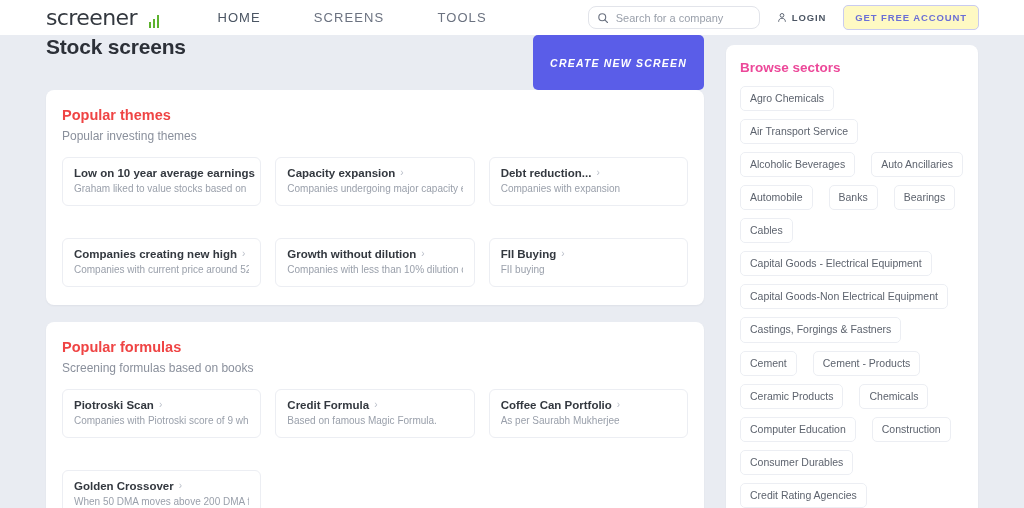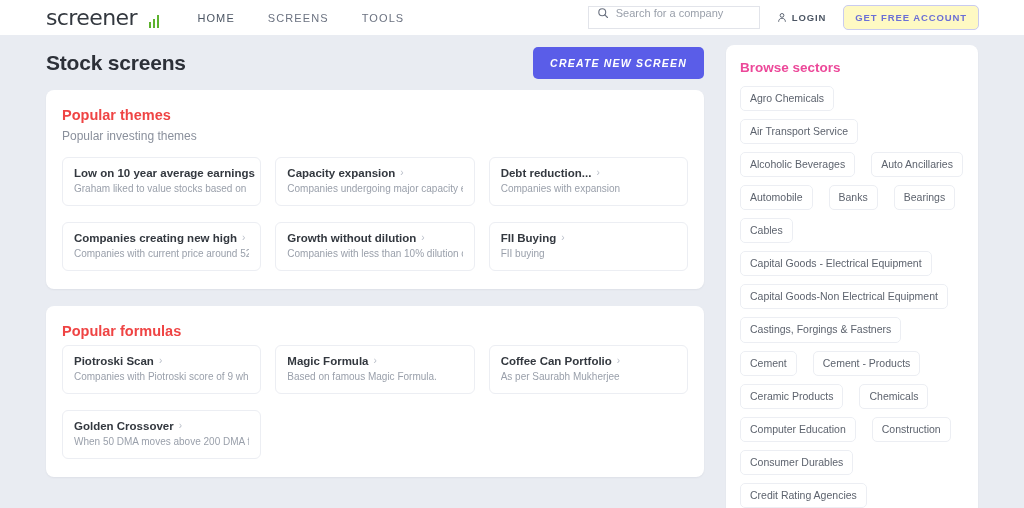--- a/index.html
+++ b/index.html
@@ -47,42 +47,43 @@
     height: 13px;
     padding-bottom: 1px;
   }
   .brand-bars i { display:block; width: 2.5px; background: #5db32e; }
   .brand-bars i:nth-child(1) { height: 6px; }
   .brand-bars i:nth-child(2) { height: 9px; }
   .brand-bars i:nth-child(3) { height: 13px; }
 
   .nav-links { display: flex; align-items: center; gap: 33px; }
   .nav-link {
-    font-size: 11px;
+    font-size: 13px;
     letter-spacing: 1.1px;
     color: #6b7280;
     text-transform: uppercase;
     text-decoration: none;
     cursor: pointer;
+    margin-left: 20px;
   }
   .nav-link.active { color: #4b5563; }
 
   .nav-right {
     margin-left: auto;
     display: flex;
     align-items: center;
     gap: 8px;
   }
   .search-box {
     width: 172px;
     height: 23px;
     border: 1px solid #e2e4ea;
-    border-radius: 0;
-    display: flex;
-    align-items: flex-start;
+    border-radius: 8px;
+    display: flex;
+    align-items: center;
     padding: 0 8px;
     gap: 7px;
     background: #fff;
   }
   .search-box input {
     border: 0;
     outline: 0;
     font-size: 11px;
     color: #9aa0ab;
     font-family: "Liberation Sans", sans-serif;
@@ -125,21 +126,20 @@
     display: flex;
     padding: 0 46px;
     gap: 22px;
     height: calc(508px - 35px);
   }
   .col-main { width: 658px; flex: none; }
   .col-side { width: 252px; flex: none; }
 
   .page-head {
     display: flex;
-    align-items: center;
     height: 55px;
     gap: 41px;
   }
   .page-title {
     font-size: 21px;
     font-weight: bold;
     color: #2c3038;
     letter-spacing: -0.2px;
   }
   .btn-create {
@@ -172,21 +172,21 @@
     margin-bottom: 6px;
   }
   .card-sub {
     font-size: 12px;
     color: #8a909c;
     margin-bottom: 14px;
   }
   .tile-grid {
     display: grid;
     grid-template-columns: repeat(3, 1fr);
-    gap: 16px 14px;
+    gap: 32px 14px;
   }
   .tile {
     border: 1px solid #eceef3;
     border-radius: 6px;
     padding: 9px 11px 11px 11px;
     min-height: 46px;
     cursor: pointer;
     background: #fff;
     overflow: hidden;
   }
@@ -344,31 +344,32 @@
             <span>FII Buying</span>
             <span class="chev">›</span>
           </div>
           <div class="tile-desc">FII buying</div>
         </div>
       </div>
     </div>
 
     <div class="card">
       <div class="card-title">Popular formulas</div>
+      <div class="card-sub">Screening formulas based on books</div>
       <div class="tile-grid">
         <div class="tile">
           <div class="tile-name">
             <span>Piotroski Scan</span>
             <span class="chev">›</span>
           </div>
           <div class="tile-desc">Companies with Piotroski score of 9 which r...</div>
         </div>
         <div class="tile">
           <div class="tile-name">
-            <span>Magic Formula</span>
+            <span>Credit Formula</span>
             <span class="chev">›</span>
           </div>
           <div class="tile-desc">Based on famous Magic Formula.</div>
         </div>
         <div class="tile">
           <div class="tile-name">
             <span>Coffee Can Portfolio</span>
             <span class="chev">›</span>
           </div>
           <div class="tile-desc">As per Saurabh Mukherjee</div>

